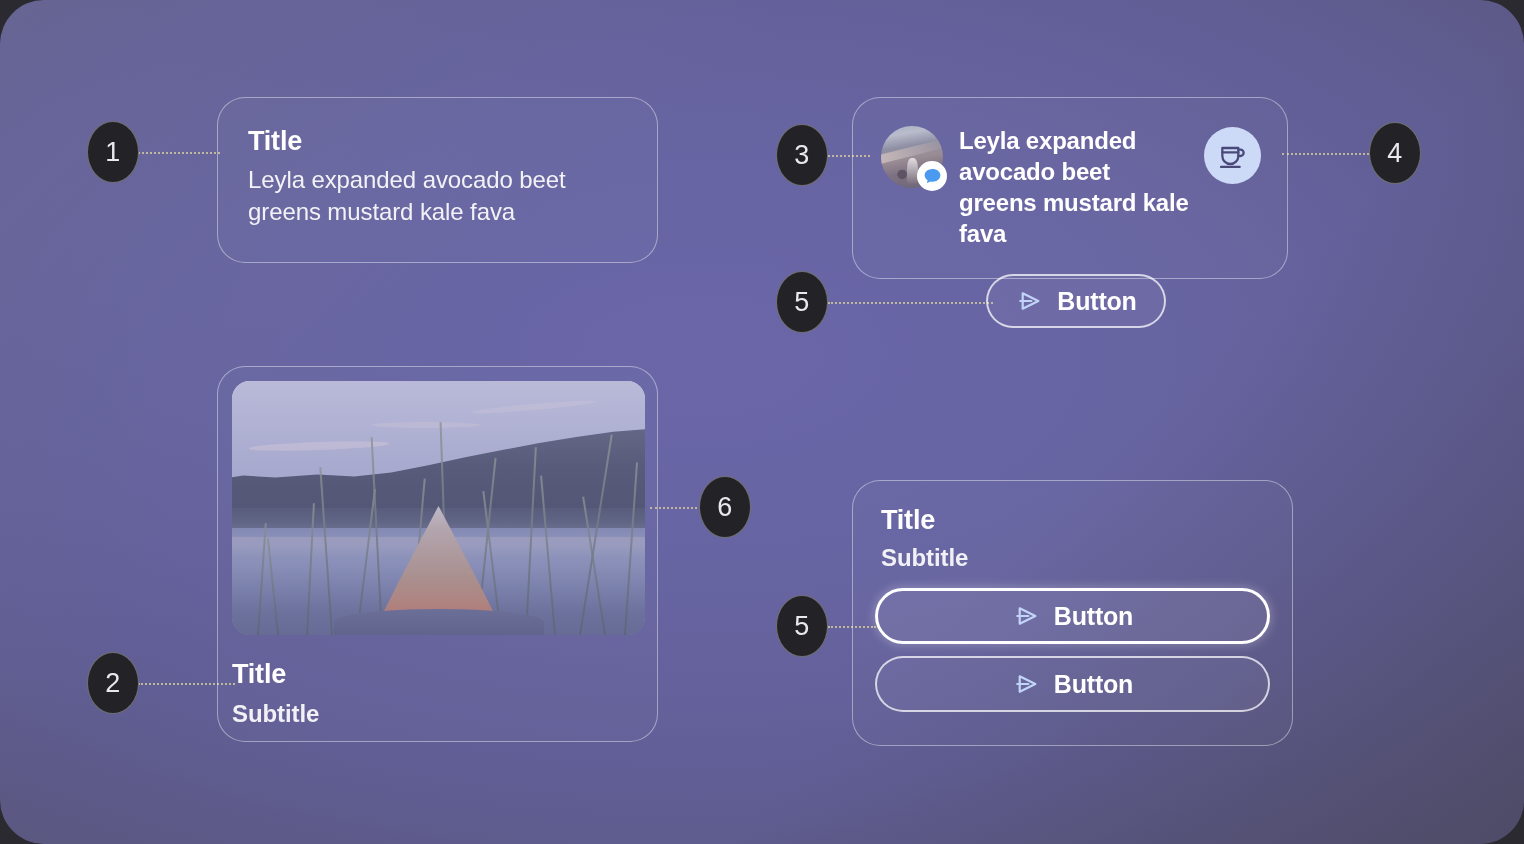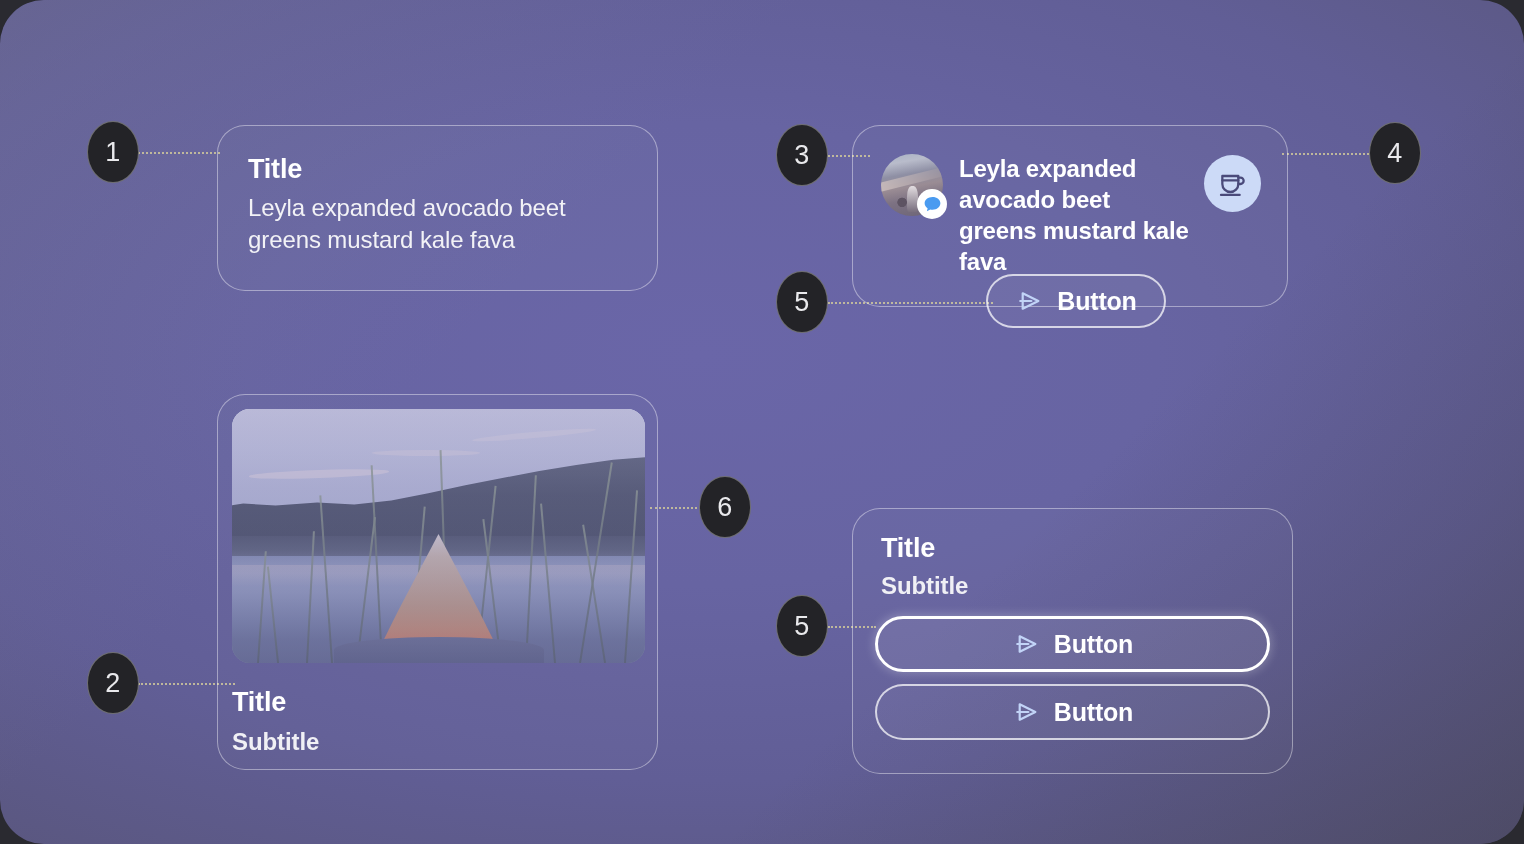--- a/index.html
+++ b/index.html
@@ -49,21 +49,20 @@
     z-index: 10;
   }
 
   
   .card {
     position: absolute;
     border: 1.5px solid rgba(255,255,255,.42);
     border-radius: 28px;
     background: rgba(255,255,255,.02);
     z-index: 20;
-    margin-top: 28px;
   }
 
   
   #card-title-body { left: 217px; top: 97px; width: 441px; height: 166px; padding: 28px 30px; }
   .h-title {
     color: #ffffff; font-size: 27px; font-weight: bold; line-height: 1.18;
     letter-spacing: -.2px;
   }
   .p-body {
     color: #f2f2f6; font-size: 24px; font-weight: 400; line-height: 1.33;

